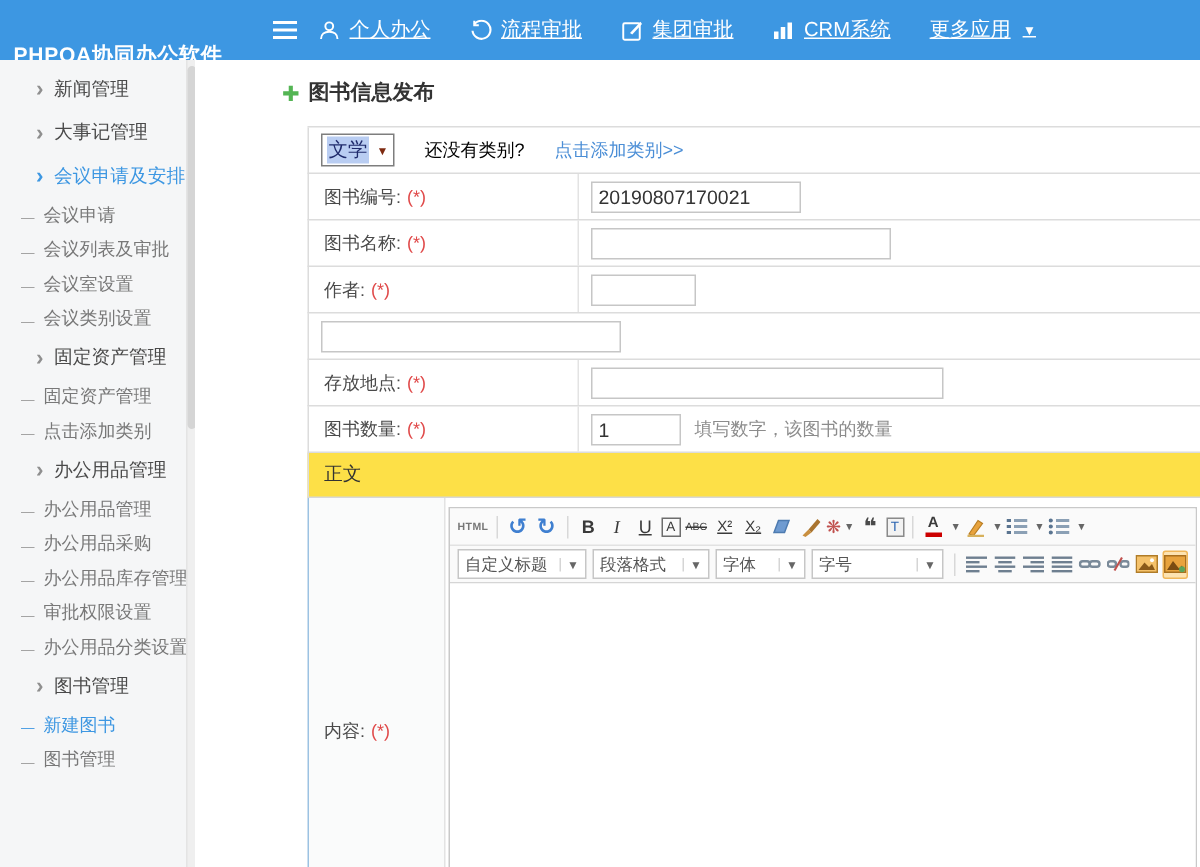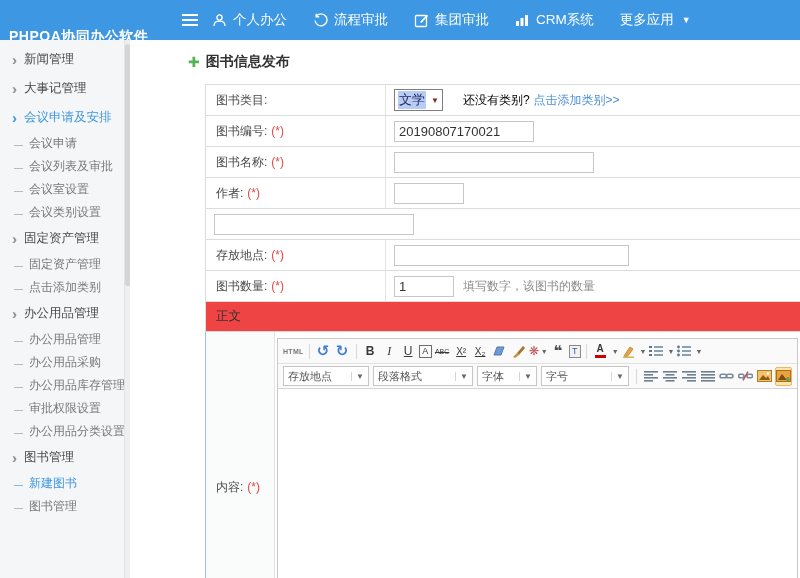--- a/index.html
+++ b/index.html
@@ -7,28 +7,28 @@
   body {
     position: relative; overflow: hidden;
     font-family: "Liberation Sans","DejaVu Sans",sans-serif;
     background:#fff; -webkit-font-smoothing:antialiased;
   }
   
   .header { position:absolute; left:0; top:0; width:800px; height:40px; background:#3d97e2; color:#fff; }
   .brand { position:absolute; left:9px; top:16px; line-height:40px; font-size:14px; font-weight:bold; letter-spacing:.5px; }
   .burger { position:absolute; left:182px; top:14px; width:16px; cursor:pointer; }
   .burger i { display:block; height:2px; background:#fff; margin-bottom:3px; }
-  .nav { position:absolute; left:212px; top:0; height:40px; display:flex; align-items:center; }
+  .nav { position:absolute; left:212px; top:0; height:40px; display:flex; align-items:center;text-decoration:underline; }
   .nav-item { display:flex; align-items:center; gap:6px; margin-right:26px; font-size:13.5px; cursor:pointer; white-space:nowrap; }
   .nav-item svg { display:block; }
   .caret-w { font-size:9px; margin-left:2px; }
   
   .sidebar { position:absolute; left:0; top:40px; width:130px; height:538px; background:#f5f6f7; overflow:hidden; padding-top:5px; }
   .s-group, .s-child { display:flex; align-items:center; cursor:pointer; white-space:nowrap; }
-  .s-group { height:29px; padding-left:12px; font-size:12.5px; color:#4a4a4a; }
+  .s-group { height:29px; padding-left:12px; font-size:12.5px; color:#4a4a4a;margin-left:12px; }
   .s-child { height:23px; padding-left:14px; font-size:12px; color:#787878; }
   .pfx-g::before { content:"›"; font-size:15px; line-height:1; color:#8f8f8f; margin-right:7px; font-weight:bold; }
   .pfx-c::before { content:"—"; font-size:9px; color:#9a9a9a; margin-right:6px; }
   .active { color:#3d97e2 !important; }
   .active .pfx-g::before, .active .pfx-c::before { color:#3d97e2; }
   .sbar { position:absolute; top:0; right:0; width:6px; height:538px; background:#efefef; border-left:1px solid #e4e4e4; }
   .sthumb { position:absolute; top:4px; left:0; width:6px; height:242px; background:#d5d5d5; border-radius:3px; }
   
   .main { position:absolute; left:130px; top:40px; width:670px; height:538px; background:#fff; }
   .title-row { padding:13px 0 0 58px; display:flex; align-items:center; gap:6px; }
@@ -40,22 +40,22 @@
   .fcell-r { flex:1; display:flex; align-items:center; padding-left:8px; }
   .req { color:#e04a4a; margin-left:4px; font-size:12px; }
   .req:empty { display:none; }
   .inp { height:21px; border:1px solid #c6c6c6; font-size:13px; padding:0 4px; color:#333; background:#fff; }
   .w140{width:140px}.w200{width:200px}.w70{width:70px}.w235{width:235px}.w60{width:60px}
   .hint { margin-left:9px; font-size:12px; color:#8c8c8c; }
   .selbox { display:inline-flex; align-items:center; border:1px solid #7e7e7e; background:#fff; padding:1px 3px; cursor:pointer; }
   .selval { background:#b9cdf2; color:#1f2a6b; font-size:13px; padding:0 1px; }
   .selcaret { color:#7e2a10; font-size:8px; margin-left:5px; }
   .q { margin-left:20px; font-size:12px; color:#000000; }
-  .addlink { margin-left:4px; font-size:12px; color:#4b8ed6; cursor:pointer; }
-  .sec-row { height:30px; display:flex; align-items:center; background:#ef4444; border-bottom:1px solid #d7d7d7; border-left:1px solid #dcdcdc; padding-left:10px; font-size:12.5px; color:#333; }
+  .addlink { margin-left:20px; font-size:12px; color:#4b8ed6; cursor:pointer; }
+  .sec-row { height:30px; display:flex; align-items:center; background:#fde047; border-bottom:1px solid #d7d7d7; border-left:1px solid #dcdcdc; padding-left:10px; font-size:12.5px; color:#333; }
   
   .erow { display:flex; align-items:stretch; height:310px; border-left:1px solid #9cc2e2; }
   .erow .fcell-l { background:#fafbfb; }
   .editor { flex:1; padding:6px 2px 0 2px; }
   .ebox { border:1px solid #c9c9c9; height:100%; display:flex; flex-direction:column; background:#fff; }
   .tbar { background:#fafafa; display:flex; align-items:center; height:25px; padding:0 4px; overflow:hidden; }
   .tbar1 { border-bottom:1px solid #e2e2e2; }
   .tbar2 { border-bottom:1px solid #d5d5d5; }
   .econtent { flex:1; background:#fff; }
   .tb { display:inline-flex; align-items:center; justify-content:center; min-width:17px; height:19px; margin:0 1px; font-size:12px; color:#3a3a3a; cursor:pointer; }
@@ -68,21 +68,21 @@
   .tb-sup,.tb-sub { font-size:10px;text-decoration:underline; }
   .tb-quote { color:#4a4a4a; font-size:15px; font-weight:bold; }
   .tb-paste { border:1px solid #8a8a8a; font-size:9px; height:13px; min-width:12px; color:#2a64b0; background:#f2f2f2; }
   .tb-fc { flex-direction:column; line-height:1; }
   .tb-fc b { font-size:10px; font-weight:bold; }
   .tb-fc i { display:block; width:11px; height:3px; background:#c00; margin-top:1px; }
   .tb-spell { color:#c0504d; font-size:12px; }
   .tcaret { font-size:7px; color:#666; margin-left:2px; }
   .tsel { height:20px; border:1px solid #c6c6c6; background:#fff; display:inline-flex; align-items:center; justify-content:space-between; font-size:11px; color:#555; padding:0 4px; margin:0 3px 0 1px; cursor:pointer; white-space:nowrap; }
   .tsel .tcaret { border-left:1px solid #d5d5d5; padding-left:4px; margin-left:6px; font-size:8px; }
-  .w86{width:86px}.w78{width:100px}.w60s{width:60px}.w88{width:88px}
+  .w86{width:86px}.w78{width:78px}.w60s{width:60px}.w88{width:88px}
   .tb svg { display:block; }
   .tb-img2 { background:#fde3b1; border:1px solid #f0b75a; border-radius:2px; }
 </style>
 </head>
 <body>
 
 <div class="header">
   <div class="brand">PHPOA协同办公软件</div>
   <div class="burger">
       <i></i>
@@ -218,23 +218,20 @@
 
 <div class="main">
   <div class="title-row">
     <span class="plus">✚</span>
     <span class="title">图书信息发布</span>
   </div>
 
   <div class="ftable">
 
     <div class="frow">
-      <div class="fcell-l">
-          <span>图书类目:</span>
-        </div>
       <div class="fcell-r">
         <span class="selbox">
           <span class="selval">文学</span>
           <span class="selcaret">▼</span>
         </span>
         <span class="q">还没有类别?</span>
         <span class="addlink">点击添加类别&gt;&gt;</span>
       </div>
     </div>
 
@@ -377,21 +374,21 @@
                     <rect x="5" y="5" width="9" height="2"></rect>
                     <rect x="5" y="9" width="9" height="2"></rect>
                   </g>
                 </svg>
             </span>
             <span class="tcaret">▼</span>
           </div>
 
           <div class="tbar tbar2">
             <span class="tsel w86">
-                <span>存放地点</span>
+                <span>自定义标题</span>
                 <span class="tcaret">▼</span>
               </span>
             <span class="tsel w78">
                 <span>段落格式</span>
                 <span class="tcaret">▼</span>
               </span>
             <span class="tsel w60s">
                 <span>字体</span>
                 <span class="tcaret">▼</span>
               </span>

